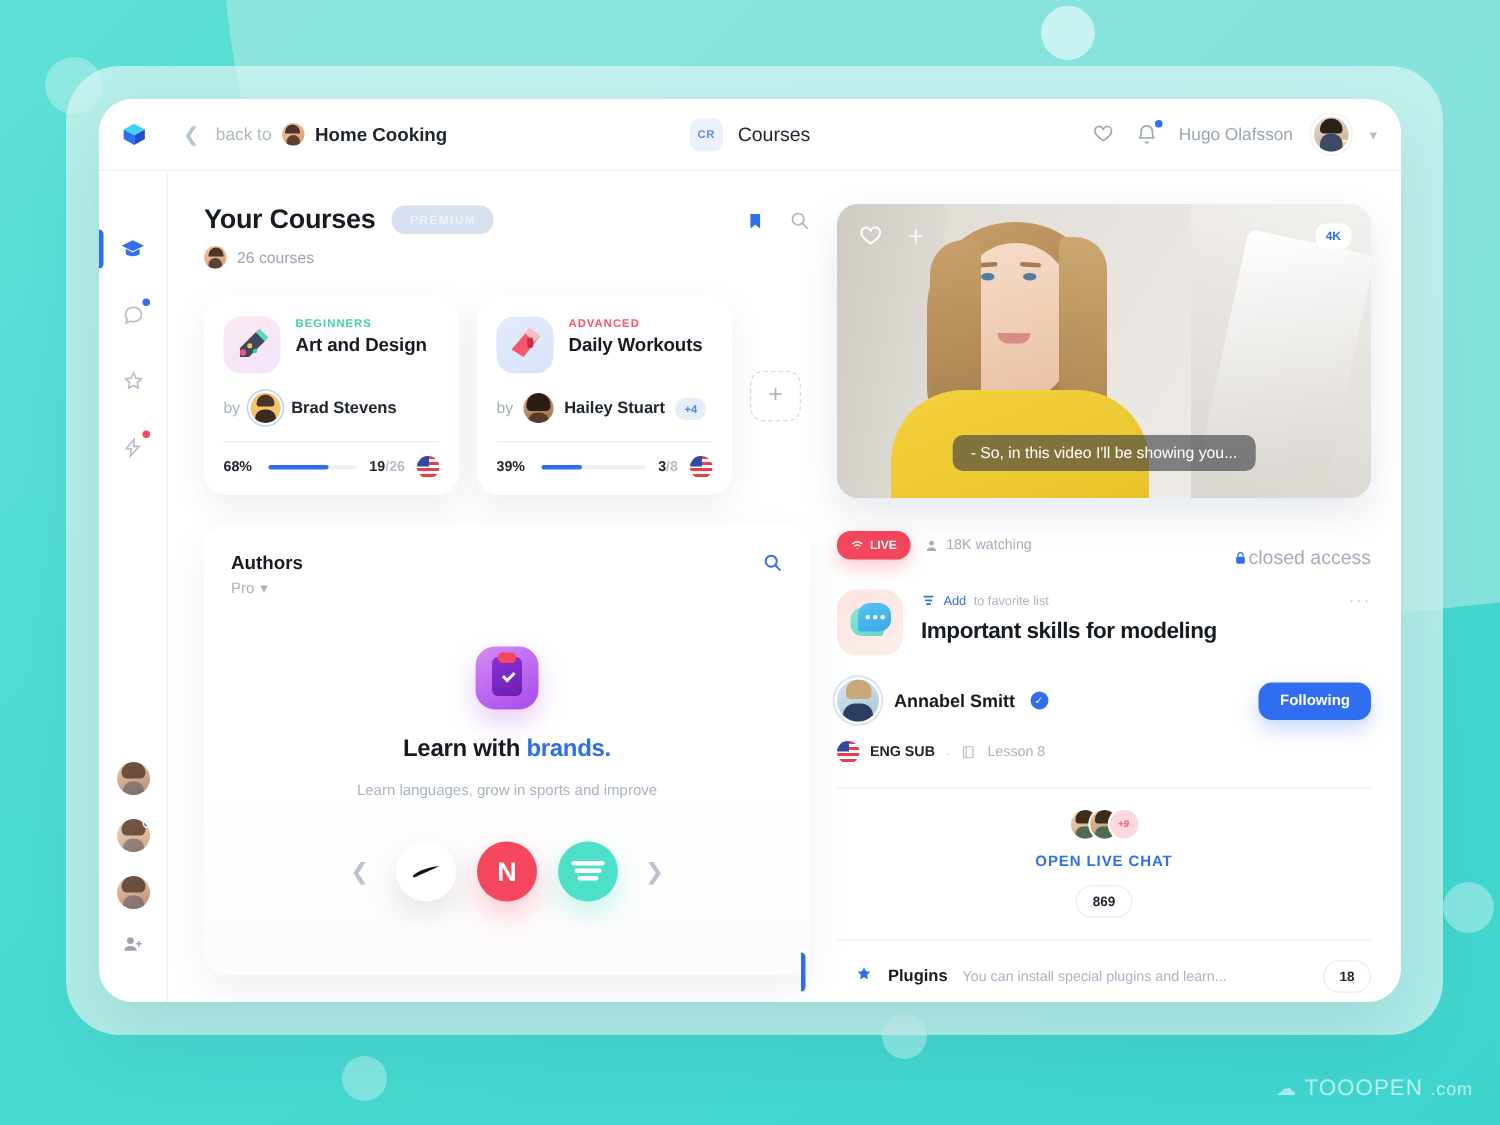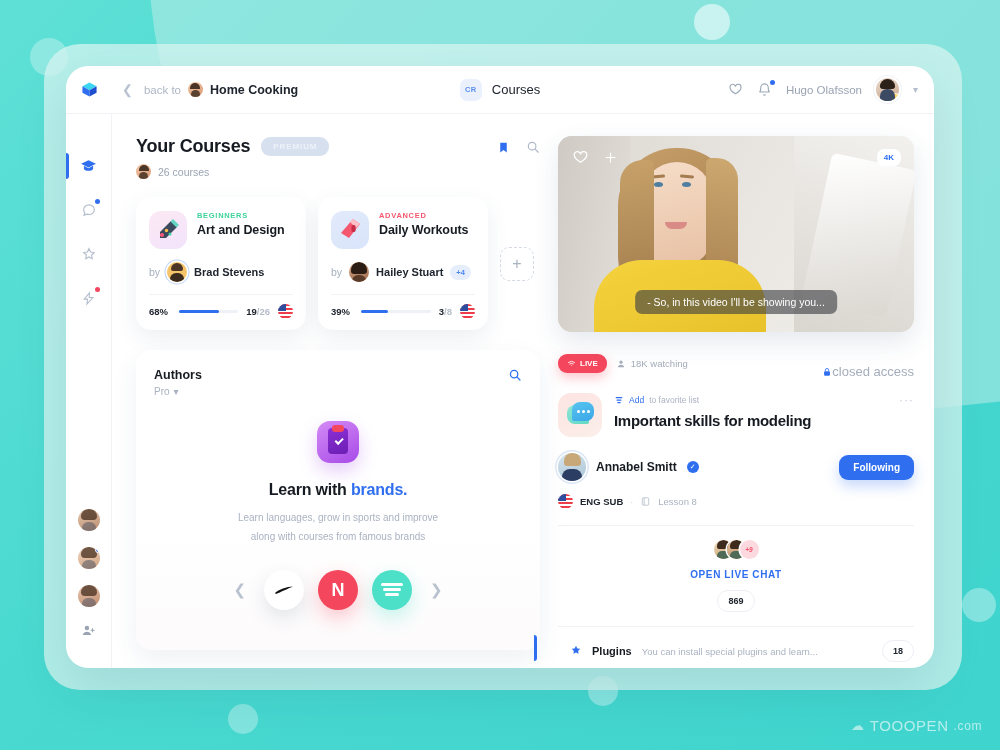--- a/index.html
+++ b/index.html
@@ -710,21 +710,20 @@
             <div class="au-app-icon">
               <i class="clip-board"></i>
                 <i class="clip-top"></i>
                 <i class="clip-check"></i>
             </div>
             <div class="au-headline">
               <span>Learn with </span><b>brands.</b>
             </div>
             <div class="au-desc">
               <div>Learn languages, grow in sports and improve</div>
-              <div>along with courses from famous brands</div>
             </div>
 
             <div class="brands-row">
               <span class="nav-arrow">❮</span>
               <span class="brand nike">
                 <svg class="swoosh" viewBox="0 0 40 16">
                     <path d="M2 13 C9 6 26 0 38 0 C30 3 12 12 4 15 Z" fill="#111"></path>
                   </svg>
               </span>
               <span class="brand netflix">

